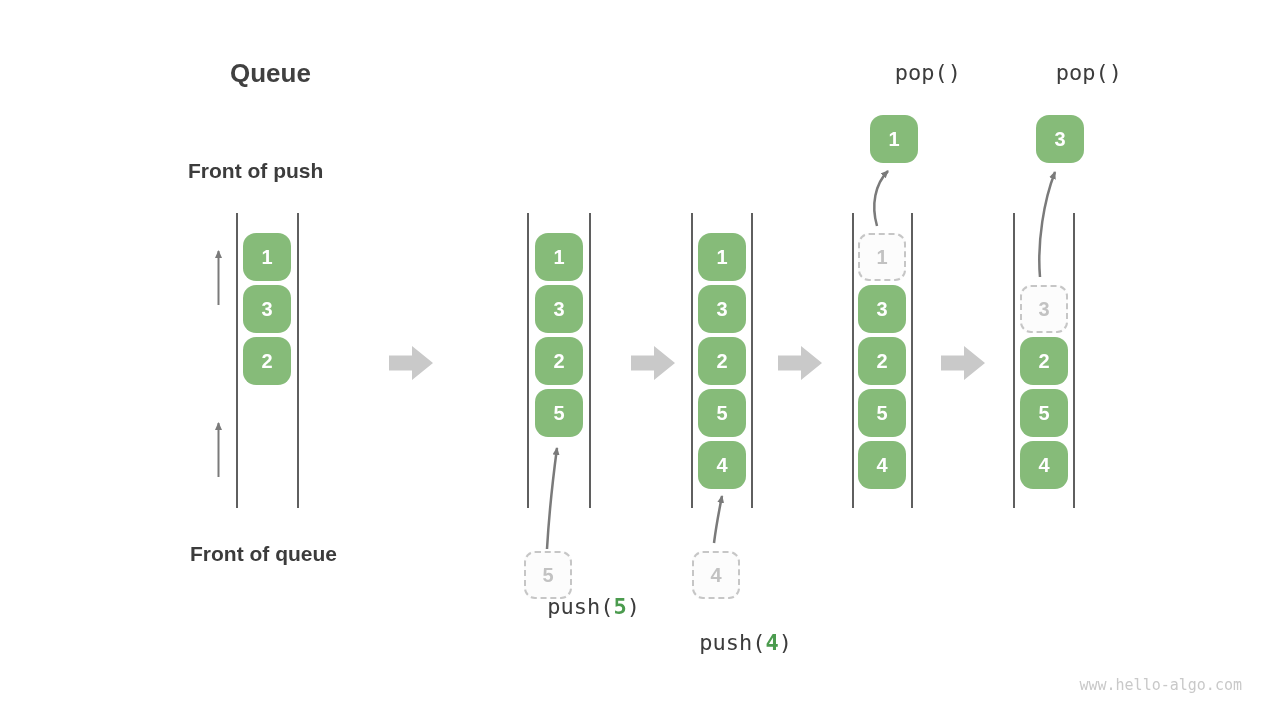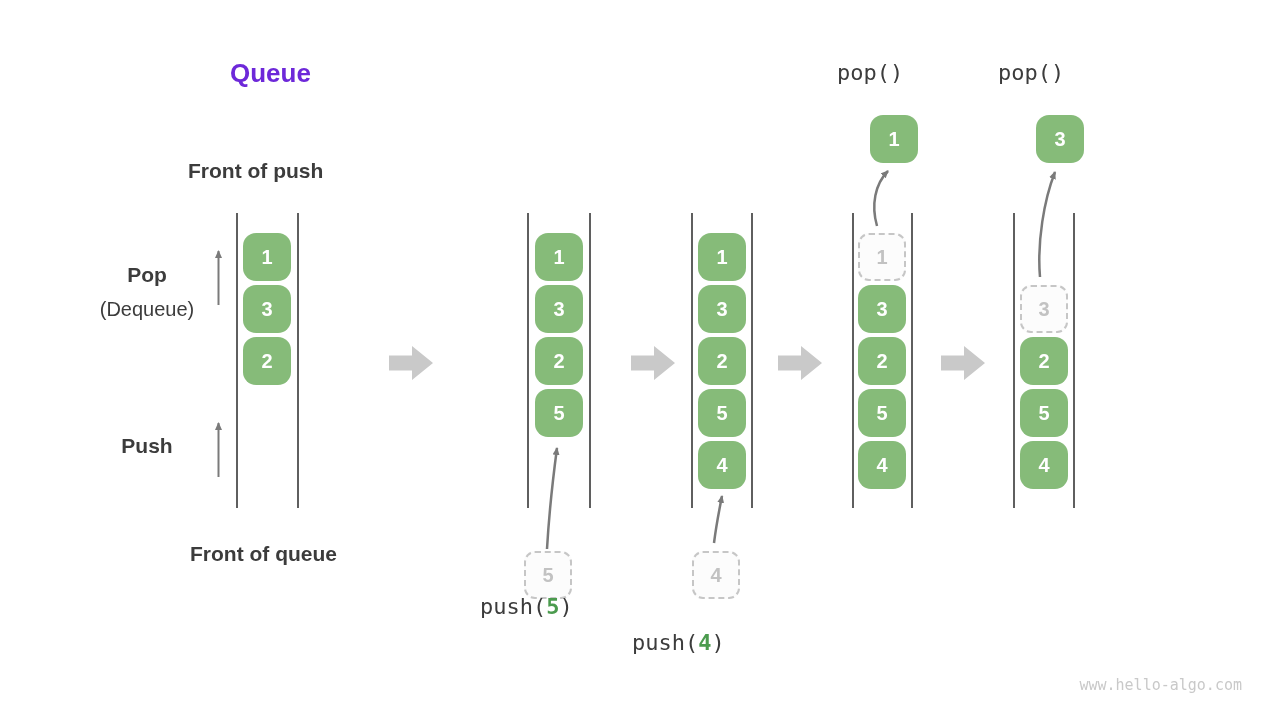--- a/index.html
+++ b/index.html
@@ -3,40 +3,40 @@
 <meta charset="utf-8">
 <style>
   html,body{margin:0;padding:0;background:#ffffff;}
   .canvas{
     position:relative;width:1280px;height:720px;background:#ffffff;overflow:hidden;
     font-family:"Liberation Sans","DejaVu Sans",sans-serif;color:#3c3c3c;
   }
   .group{display:contents;}
   .overlay{position:absolute;left:0;top:0;width:1280px;height:720px;pointer-events:none;}
   .title{
-    position:absolute;left:230px;top:58px;font-size:26px;font-weight:700;color:#6d28d9;
+    position:absolute;left:230px;top:58px;font-size:26px;font-weight:700;color:#404040;
   }
   .caption{position:absolute;font-size:21px;font-weight:700;color:#3c3c3c;}
   .caption.front{left:188px;top:159px;}
   .caption.rear{left:190px;top:542px;}
   .side-label{position:absolute;left:67px;width:160px;text-align:center;color:#3c3c3c;}
   .side-main{font-size:21px;font-weight:700;line-height:26px;}
   .side-sub{font-size:20px;font-weight:400;line-height:26px;margin-top:8px;}
   .rail{position:absolute;top:213px;height:295px;width:1.5px;background:#5f5f5f;}
   .box{
     position:absolute;width:48px;height:48px;box-sizing:border-box;border-radius:13px;
     background:#86bb79;color:#ffffff;font-size:20px;font-weight:700;
     display:flex;align-items:center;justify-content:center;
   }
   .box.dashed{
     background:#fcfcfc;border:2px dashed #c6c6c6;color:#c2c2c2;border-radius:11px;
   }
   .mono{font-family:"DejaVu Sans Mono","Liberation Mono",monospace;}
   .op-label{
-    position:absolute;text-align:left;font-size:22px;color:#3c3c3c;font-weight:500;
+    position:absolute;text-align:right;font-size:22px;color:#3c3c3c;font-weight:500;
   }
   .op-label .arg{color:#4b9b4e;font-weight:700;}
   .watermark{
     position:absolute;right:38px;top:676px;font-size:15px;color:#c9c9c9;
     font-family:"DejaVu Sans Mono","Liberation Mono",monospace;
   }
 </style>
 </head>
 <body>
 
@@ -62,26 +62,21 @@
     <polygon fill="#c9c9c9" points="631,355.5 654,355.5 654,346 675,363 654,380 654,370.5 631,370.5"></polygon>
     <polygon fill="#c9c9c9" points="778,355.5 801,355.5 801,346 822,363 801,380 801,370.5 778,370.5"></polygon>
     <polygon fill="#c9c9c9" points="941,355.5 964,355.5 964,346 985,363 964,380 964,370.5 941,370.5"></polygon>
   </svg>
 
   <div class="title">Queue</div>
 
   <div class="caption front">Front of push</div>
   <div class="caption rear">Front of queue</div>
 
-  <div class="side-label" style="top:262px">
-    <div class="side-main">Pop</div>
-    <div class="side-sub">(Dequeue)</div>
-  </div>
   <div class="side-label" style="top:433px">
-    <div class="side-main">Push</div>
   </div>
 
   
   <div class="group">
     <div class="rail" style="left:236px"></div>
     <div class="rail" style="left:297px"></div>
     <div class="box" style="left:243px;top:233px">1</div>
     <div class="box" style="left:243px;top:285px">3</div>
     <div class="box" style="left:243px;top:337px">2</div>
   </div>

